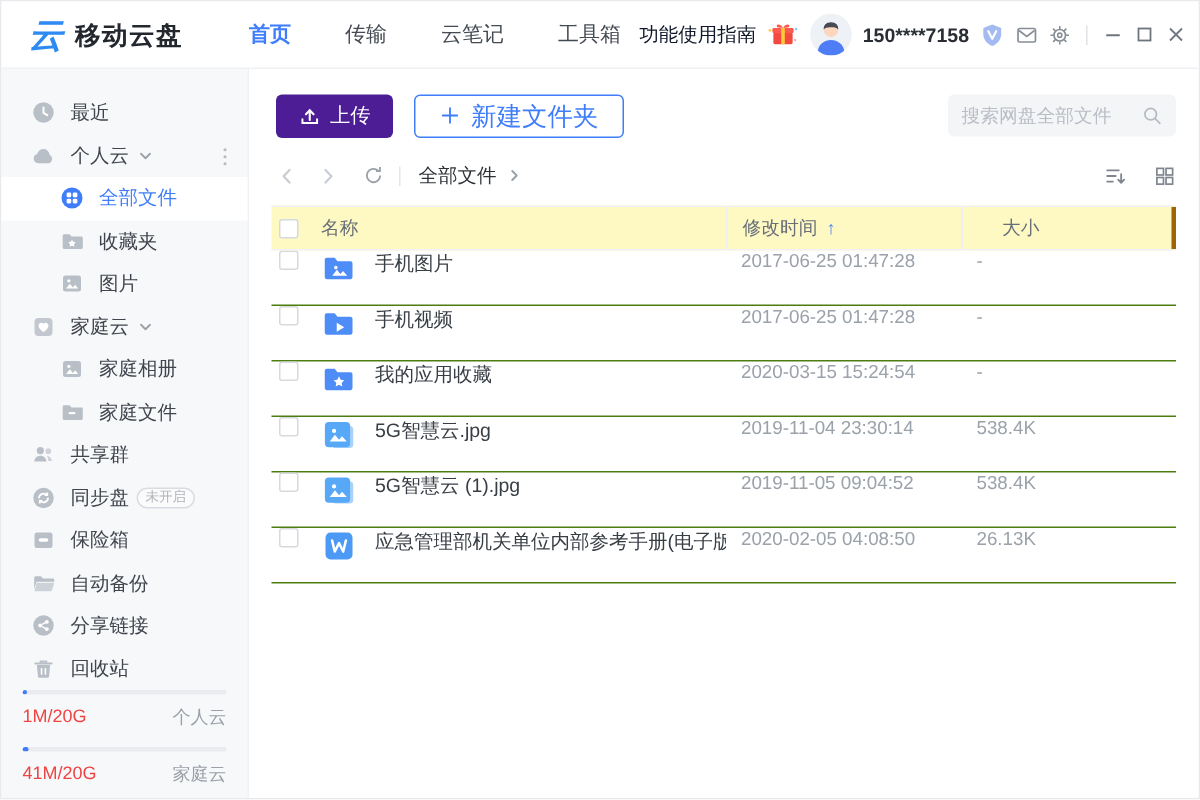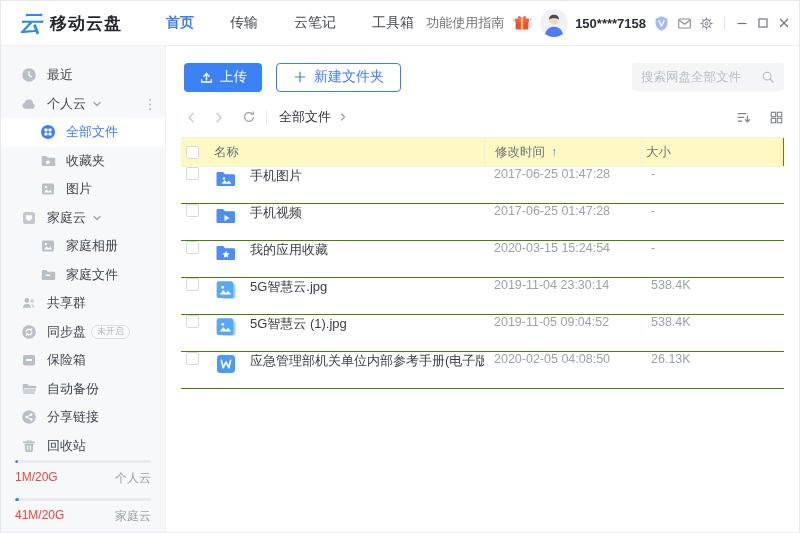--- a/index.html
+++ b/index.html
@@ -10,21 +10,21 @@
   
   .titlebar { height:45px; flex:0 0 45px; display:flex; align-items:center; padding:0 8px 0 18px;
     border-bottom:1px solid #f0f1f4; background:#fff; }
   .logo { display:flex; align-items:center; }
   .logo-glyph { font-size:23px; font-weight:700; font-style:italic; color:#2e8af2; line-height:1; }
   .logo-text { margin-left:8px; font-size:17px; font-weight:700; color:#23272e; letter-spacing:1px; }
   .topnav { display:flex; gap:36px; margin-left:44px; font-size:14px; }
   .nav-item { color:#454b54; cursor:pointer; }
   .nav-item.active { color:#3f7dfa; font-weight:700; }
   .tb-right { margin-left:auto; display:flex; align-items:center; gap:7px; }
-  .guide { color:#737373; font-size:13px; cursor:pointer; white-space:nowrap; }
+  .guide { color:#0f172a; font-size:13px; cursor:pointer; white-space:nowrap; }
   .gift svg { width:22px; height:22px; display:block; }
   .avatar { width:28px; height:28px; border-radius:50%; overflow:hidden; flex:0 0 28px; }
   .avatar svg { width:28px; height:28px; display:block; }
   .phone { font-size:13px; font-weight:600; color:#2a2e34; white-space:nowrap; }
   .vip svg { width:17px; height:17px; display:block; }
   .ticon svg { width:15px; height:15px; display:block; }
   .vdiv { width:1px; height:13px; background:#dfe2e6; margin:0 3px; }
   .winbtn { width:14px; height:14px; display:flex; align-items:center; justify-content:center; cursor:pointer; }
   .winbtn svg { width:12px; height:12px; display:block; }
 
@@ -52,25 +52,25 @@
   .sbar { height:3px; background:#e9ebef; border-radius:2px; overflow:hidden; margin-bottom:7px; }
   .sfill { height:100%; background:#3f7dfa; border-radius:2px; }
   .srow { display:flex; justify-content:space-between; font-size:12px; }
   .s-usage { color:#ef4444; }
   .s-label { color:#9aa0a8; }
 
   
   .main { flex:1; min-width:0; display:flex; flex-direction:column; background:#fff; }
   .toolbar { display:flex; align-items:center; margin:16px 15px 0 18px; height:30px; flex:0 0 30px; }
   .btn-primary { display:flex; align-items:center; gap:6px; height:29px; padding:0 15px;
-    background:#3b82f6; color:#fff; border:none; border-radius:4px; font-size:13.5px; cursor:pointer;
+    background:#4c1d95; color:#fff; border:none; border-radius:4px; font-size:13.5px; cursor:pointer;
     font-family:inherit; }
   .btn-primary svg { width:15px; height:15px; }
   .btn-outline { display:flex; align-items:center; gap:7px; height:29px; padding:0 16px; margin-left:14px;
-    background:#fff; color:#3f7dfa; border:1px solid #3f7dfa; border-radius:4px; font-size:14px; cursor:pointer;
+    background:#fff; color:#3f7dfa; border:1px solid #3f7dfa; border-radius:4px; font-size:17px; cursor:pointer;
     font-family:inherit; }
   .btn-outline svg { width:14px; height:14px; }
   .search { margin-left:auto; width:152px; height:28px; background:#f4f5f7; border-radius:4px;
     display:flex; align-items:center; padding:0 9px; }
   .search input { flex:1; min-width:0; border:none; outline:none; background:transparent;
     font-size:12.5px; color:#333; font-family:inherit; }
   .search input::placeholder { color:#b9bec6; }
   .search .sicon svg { width:14px; height:14px; display:block; }
 
   .navrow { display:flex; align-items:center; margin:13px 15px 0 18px; height:24px; flex:0 0 24px; }
@@ -90,21 +90,21 @@
     background:#fef9c3; border-top:1px solid #f1f2f5; border-bottom:1px solid #f1f2f5;
     font-size:12.5px; color:#696f78; padding-left:5px; }
   .cb { width:13px; height:13px; border:1px solid #d6d9de; border-radius:2px; background:#fff;
     flex:0 0 13px; cursor:pointer; }
   .thead .cb { align-self:center; margin-right:15px; }
   .c-name { flex:1; display:flex; align-items:center; min-width:0; }
   .c-mod { width:157px; flex:0 0 157px; display:flex; align-items:center; border-left:1px solid #eceef1;
     padding-left:10px; cursor:pointer; }
   .sort-arrow { color:#3f7dfa; margin-left:6px; font-size:12px; }
   .c-size { width:143px; flex:0 0 143px; display:flex; align-items:center; border-left:1px solid #eceef1;
-    border-right:1px solid #a16207; padding-left:4px; }
+    border-right:3px solid #a16207; padding-left:26px; }
 
   .rows { flex:1; overflow:hidden; }
   .row { display:flex; height:37px; margin:0 15px; padding-left:5px;
     border-bottom:1px solid #4d7c0f; }
   .row .cb { margin-right:15px; }
   .r-icon { width:24px; height:24px; flex:0 0 24px; margin-right:12px; }
   .r-icon svg { width:24px; height:24px; display:block; }
   .r-name { flex:1; min-width:0; font-size:13px; color:#383e45; white-space:nowrap; overflow:hidden;
     cursor:pointer; }
   .r-mod { width:157px; flex:0 0 157px; padding-left:10px; font-size:12.5px; color:#9ba2aa; white-space:nowrap; }

